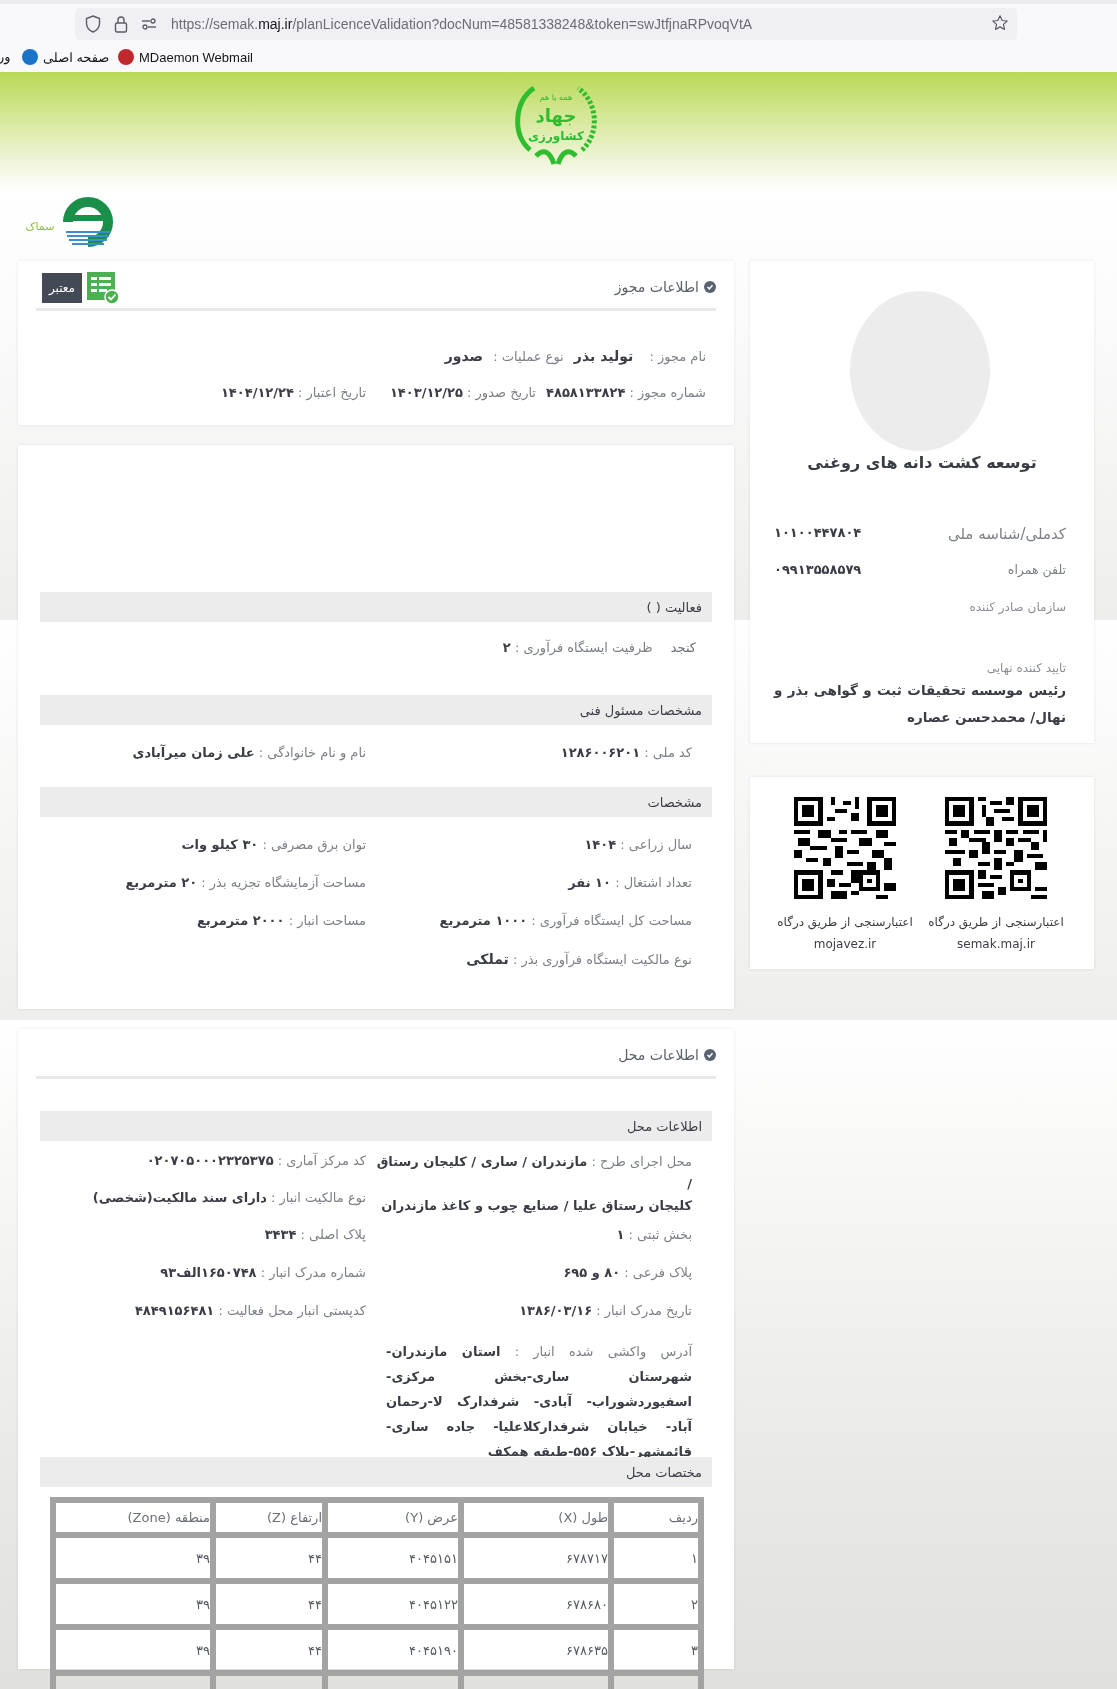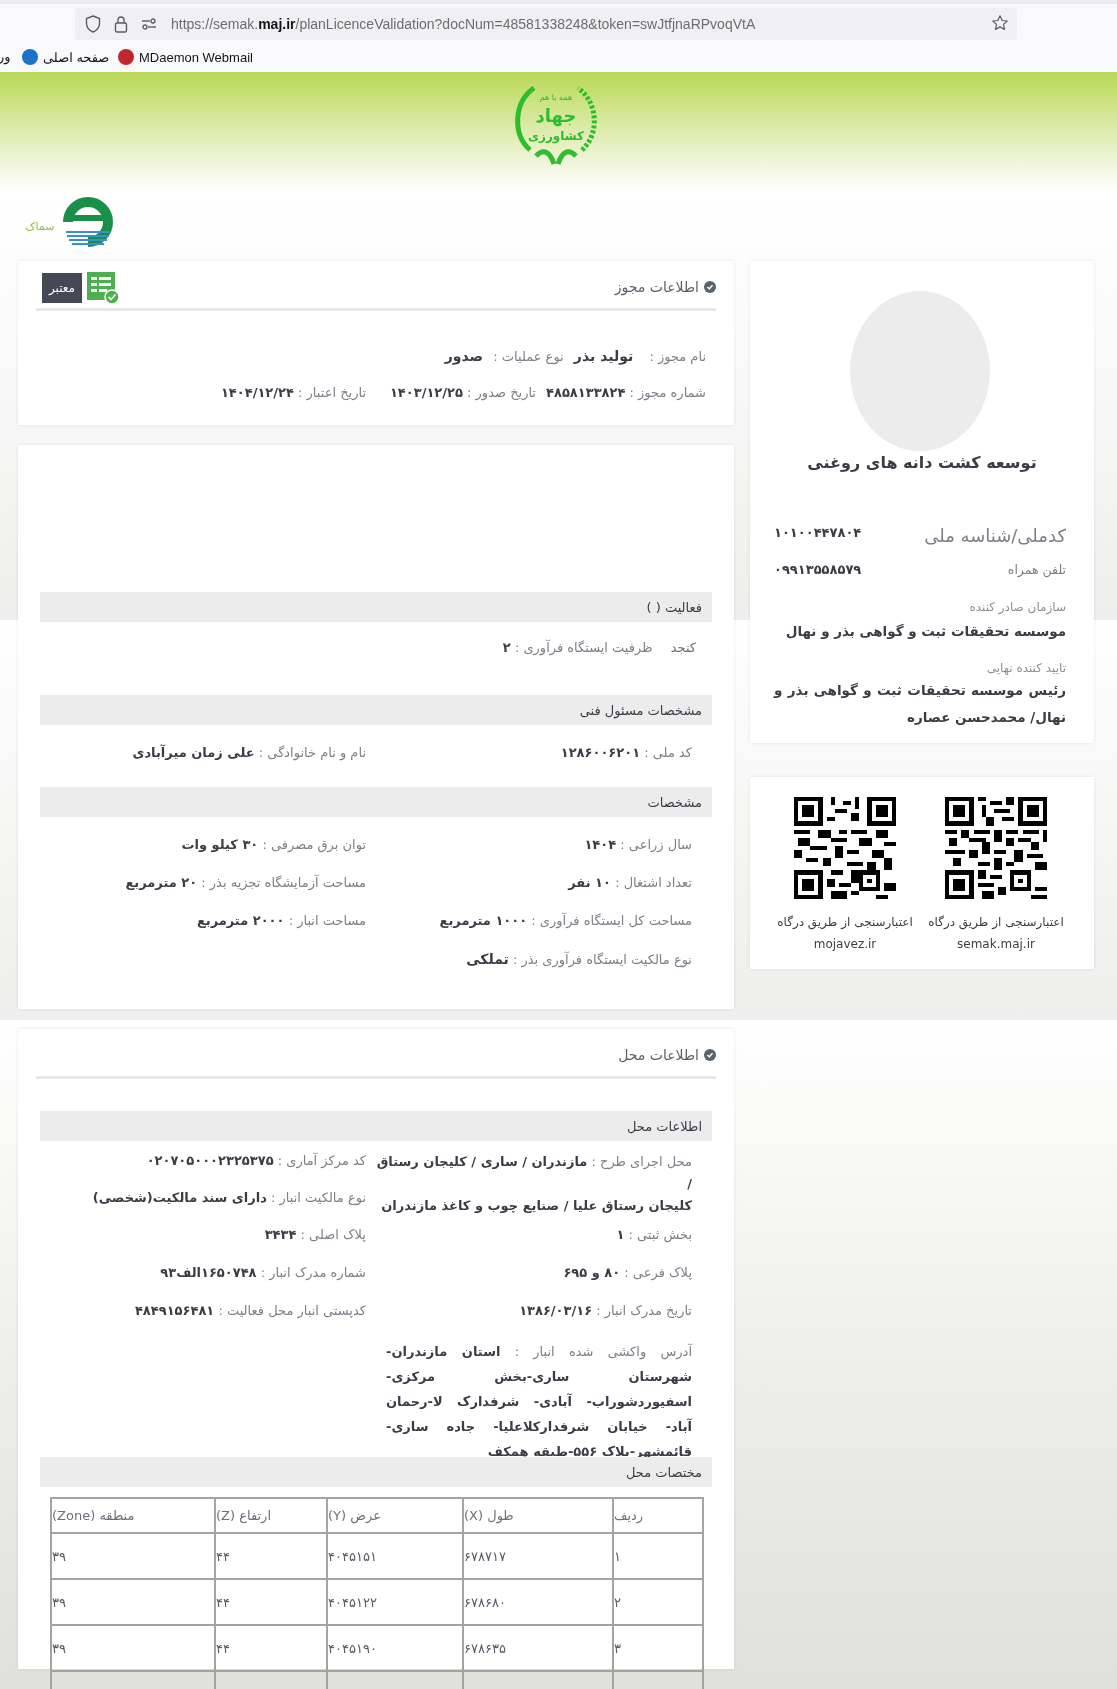--- a/index.html
+++ b/index.html
@@ -13,21 +13,21 @@
   
   .chrome { position: absolute; left: 0; top: 0; width: 1117px; height: 72px; background: #f9f9fb; }
   .chrome-topline { position: absolute; left: 0; top: 0; width: 1117px; height: 4px; background: #ececef; }
   .urlbar {
     position: absolute; left: 75px; top: 8px; width: 942px; height: 32px;
     background: #f0f0f4; border-radius: 4px; display: flex; align-items: center;
     padding-left: 8px;
   }
   .urlbar .ic { width: 20px; height: 20px; margin-right: 8px; display: flex; align-items: center; justify-content: center; color: #5b5b66; }
   .url-text { font-family: "Liberation Sans", sans-serif; font-size: 14px; color: #6c6c75; margin-left: 4px; letter-spacing: 0; }
-  .url-text b { color: #15141a; font-weight: bold; }
+  .url-text b { color: #15141a; font-weight: normal; }
   .star { position: absolute; right: 8px; top: 6px; color: #5b5b66; }
   .bookmarks { position: absolute; left: 0; top: 46px; height: 24px; width: 1117px; display: flex; align-items: center; font-family: "Liberation Sans", sans-serif; font-size: 13px; color: #15141a; }
   .bm { display: flex; align-items: center; gap: 5px; position: absolute; top: 3px; }
   .bm-ico { width: 16px; height: 16px; border-radius: 50%; display: inline-block; }
 
   
   .page { position: absolute; left: 0; top: 72px; width: 1117px; height: 1617px; overflow: hidden; }
   .bg-band { position: absolute; left: 0; width: 1117px; }
   .bg1 { top: 0; height: 120px; background: linear-gradient(#b9d957 0%, #dbeaa6 45%, #f3f7e3 80%, #ffffff 100%); }
   .bg2 { top: 120px; height: 428px; background: linear-gradient(#ffffff 0%, #fbfbfb 30%, #eeeeec 100%); }
@@ -71,21 +71,21 @@
   .org-name { position: absolute; left: 0; right: 0; top: 192px; text-align: center; direction: rtl; font-size: 16px; font-weight: bold; color: #3a3d45; }
   .kv { position: absolute; left: 24px; right: 28px; direction: rtl; display: flex; justify-content: space-between; font-size: 13px; }
   .stack-lbl { position: absolute; right: 28px; direction: rtl; font-size: 12px; color: #8a8e96; }
   .stack-val { position: absolute; right: 28px; left: 24px; direction: rtl; font-size: 13.5px; font-weight: bold; color: #3a3d45; line-height: 27px; text-align: justify; }
 
   .qr { position: absolute; width: 102px; height: 102px; }
   .qr-cap { position: absolute; text-align: center; font-size: 12px; color: #3a3d45; direction: rtl; width: 150px; line-height: 22px; }
 
   
   table.coords { position: absolute; left: 32px; top: 468px; width: 654px; border-collapse: collapse; direction: rtl; font-size: 13px; }
-  table.coords th, table.coords td { border: 2px solid #a3a3a3; text-align: left; color: #555a63; font-weight: normal; }
+  table.coords th, table.coords td { border: 6px solid #a3a3a3; text-align: right; color: #555a63; font-weight: normal; }
   table.coords th { height: 35px; color: #6a6f78; }
   table.coords td { height: 46px; }
 </style>
 </head>
 <body>
 
 <div class="chrome">
   <div class="chrome-topline"></div>
   <div class="urlbar">
     <span class="ic">
@@ -353,29 +353,28 @@
           <td>۳۹</td>
         </tr>
       </tbody>
     </table>
   </div>
 
   <div class="card" style="left:750px; top:189px; width:344px; height:482px;">
     <div class="avatar"></div>
     <div class="org-name">توسعه کشت دانه های روغنی</div>
     <div class="kv" style="top:264px;">
-      <span class="lbl" style="font-size:18px;">کدملی/شناسه ملی</span>
+      <span class="lbl" style="font-size:15px;">کدملی/شناسه ملی</span>
       <span class="val">۱۰۱۰۰۴۴۷۸۰۴</span>
     </div>
     <div class="kv" style="top:301px;">
       <span class="lbl" style="font-size:12.5px;">تلفن همراه</span>
       <span class="val">۰۹۹۱۳۵۵۸۵۷۹</span>
     </div>
     <div class="stack-lbl" style="top:339px;">سازمان صادر کننده</div>
-    <div class="stack-val" style="top:357px;">موسسه تحقیقات ثبت و گواهی بذر و نهال</div>
     <div class="stack-lbl" style="top:400px;margin-left:8px;">تایید کننده نهایی</div>
     <div class="stack-val" style="top:416px;">رئیس موسسه تحقیقات ثبت و گواهی بذر و نهال/ محمدحسن عصاره</div>
   </div>
 
   <div class="card" style="left:750px; top:705px; width:344px; height:192px;">
     <svg class="qr" style="left:195px; top:20px;" viewBox="0 0 25 25" shape-rendering="crispEdges">
       <rect width="25" height="25" fill="#fff"></rect>
       <g fill="#000">
         <rect x="0" y="0" width="7" height="7"></rect>
           <rect x="1" y="1" width="5" height="5" fill="#fff"></rect>

